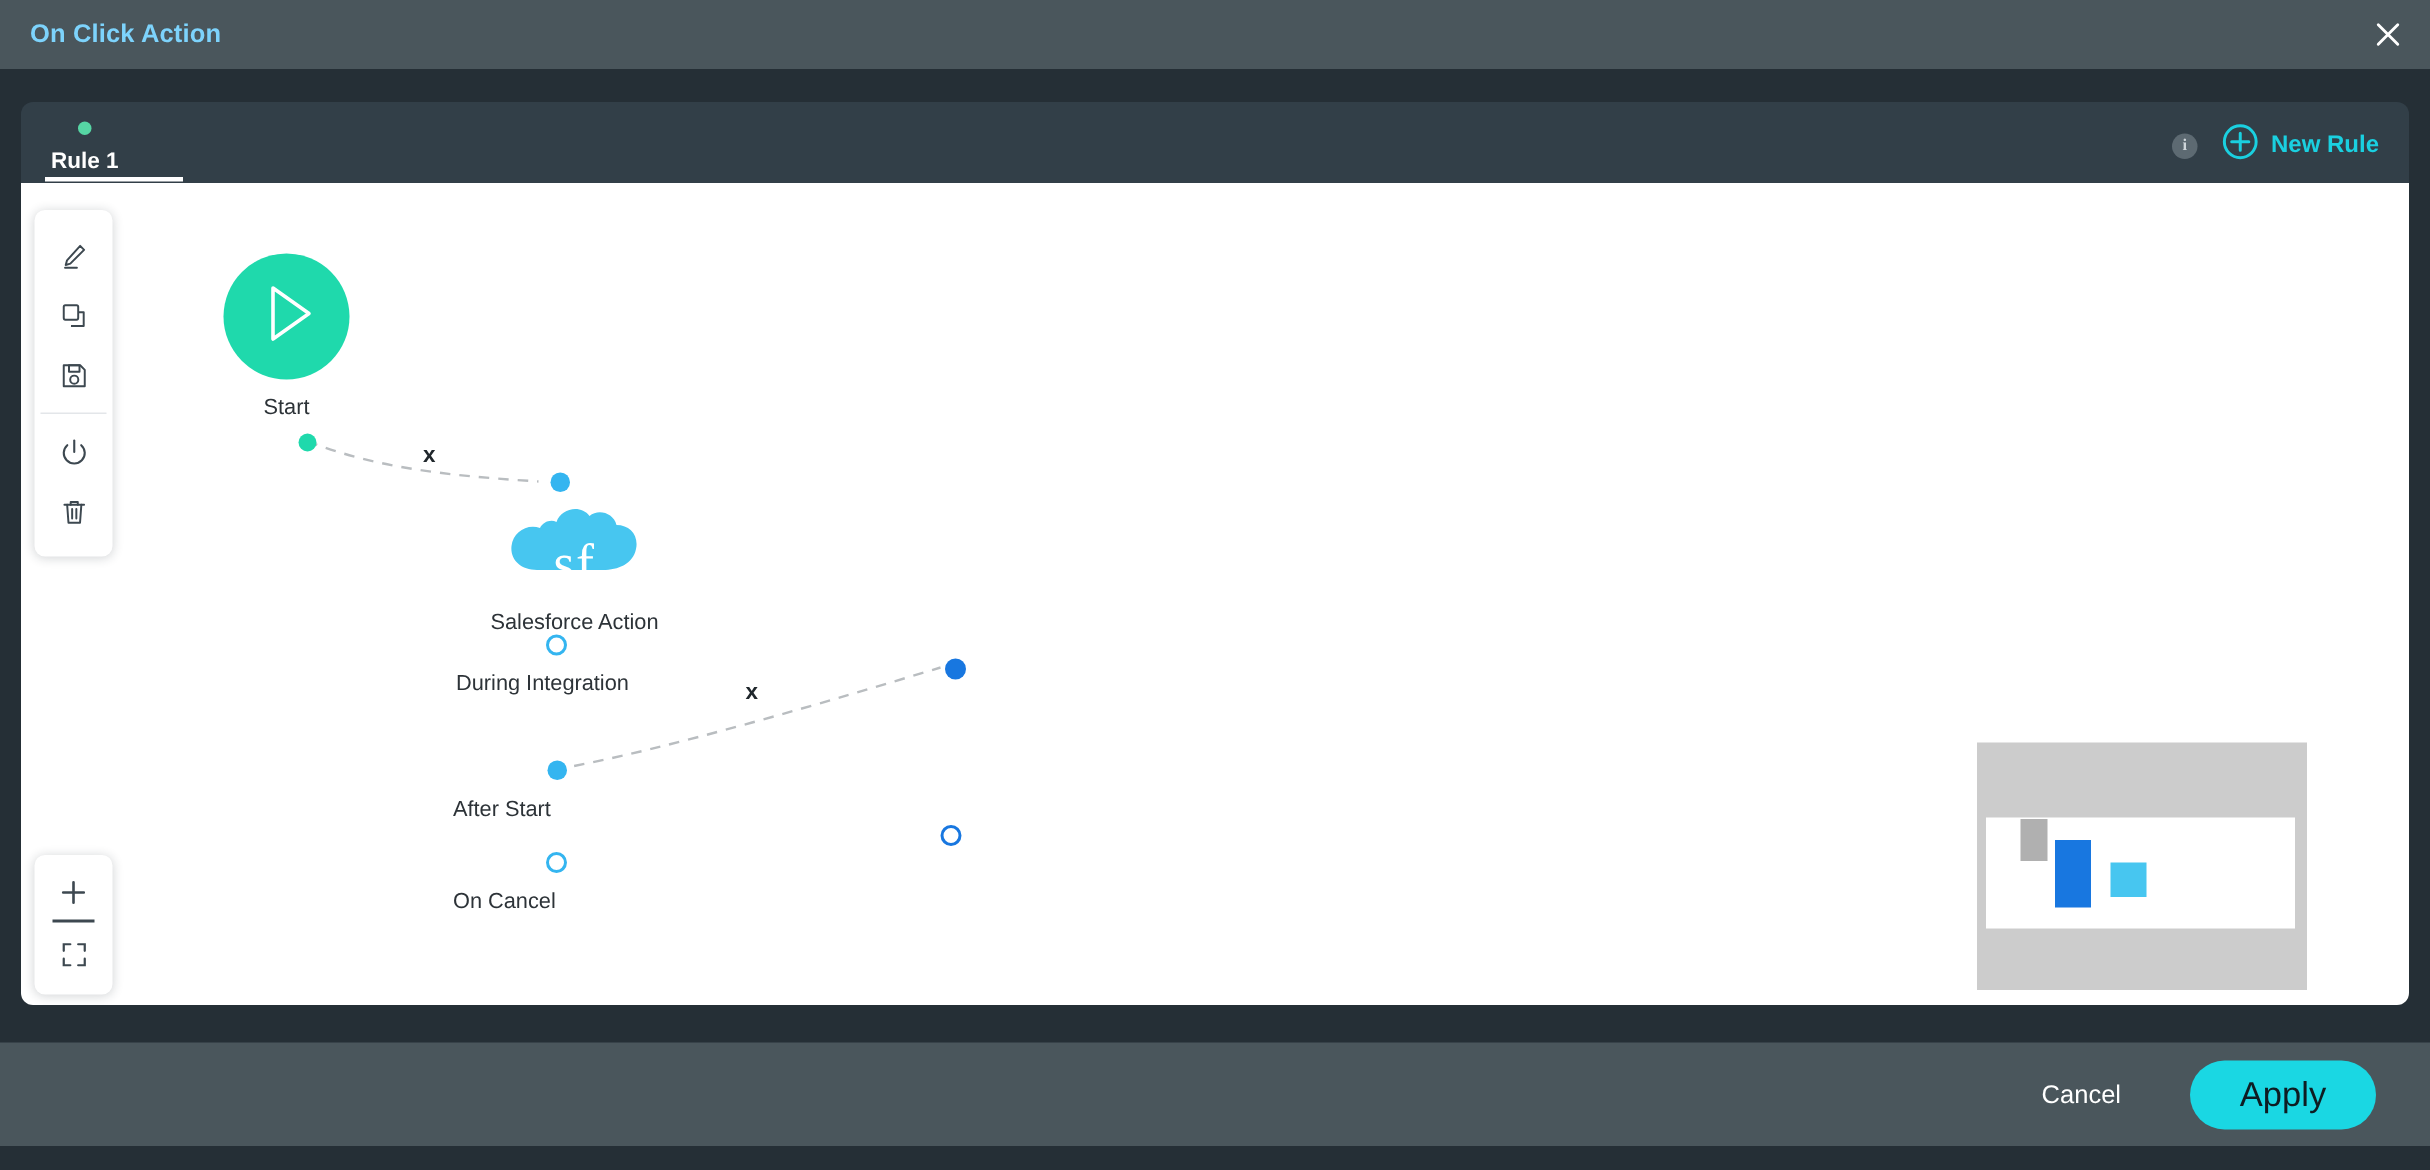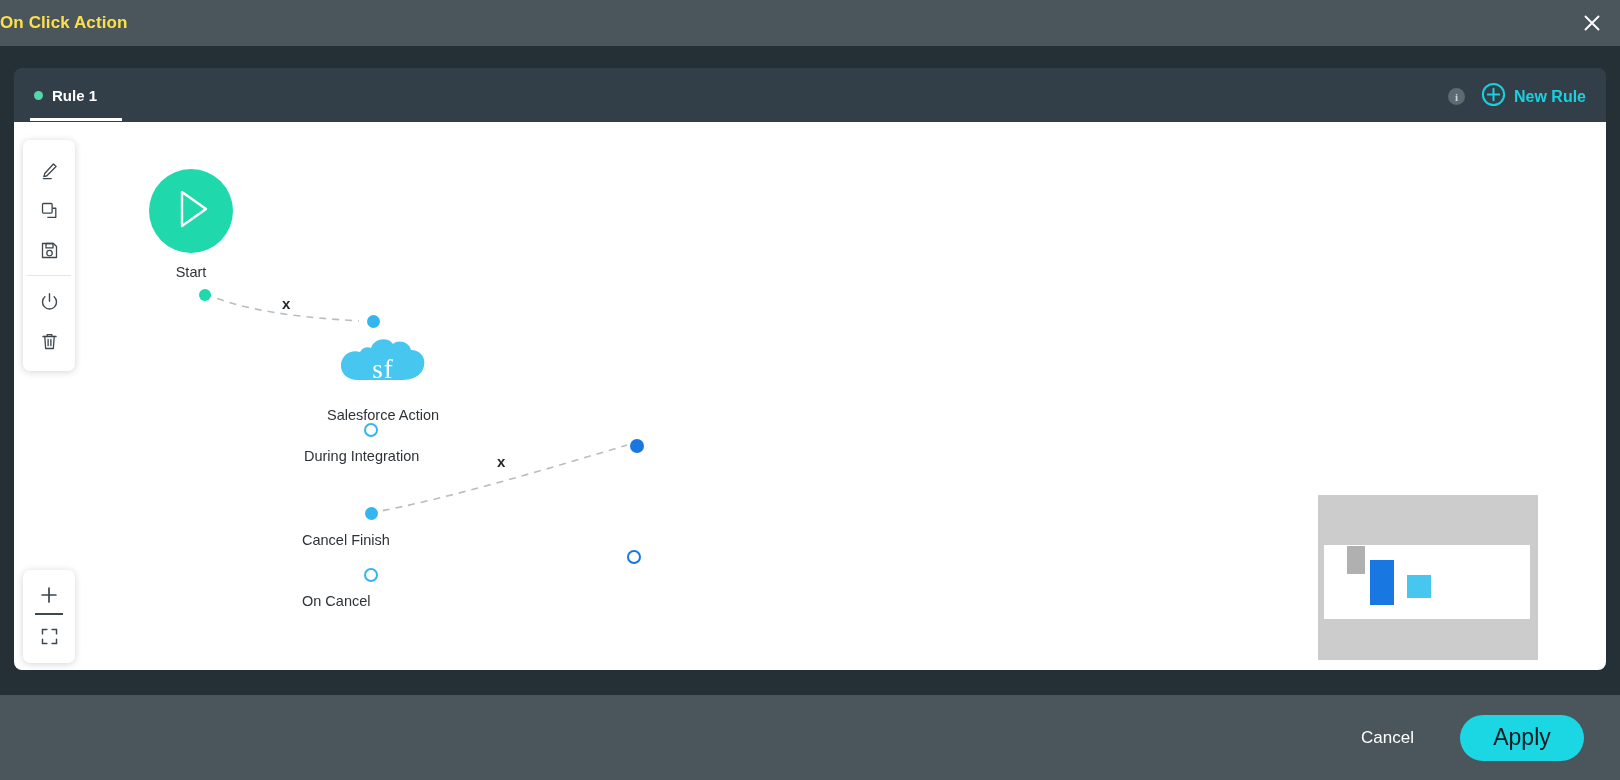--- a/index.html
+++ b/index.html
@@ -26,22 +26,22 @@
   .titlebar {
     position: absolute;
     left: 0; top: 0;
     width: 1620px;
     height: 46px;
     background: #4a565c;
     display: flex;
     align-items: center;
   }
   .titlebar-title {
-    margin-left: 0;
-    color: #fde047;
+    margin-left: 20px;
+    color: #7dd3fc;
     font-size: 17px;
     font-weight: bold;
     letter-spacing: 0.1px;
   }
   .close-btn {
     position: absolute;
     right: 14px;
     top: 50%;
     transform: translateY(-50%);
     width: 28px;
@@ -69,20 +69,21 @@
   .tab {
     position: relative;
     margin-left: 16px;
     margin-top: 13px;
     padding: 0 12px 0 4px;
     display: flex;
     align-items: center;
     gap: 9px;
     cursor: pointer;
     height: 28px;
+    flex-direction: column;
   }
   .tab-dot {
     width: 9px;
     height: 9px;
     border-radius: 50%;
     background: #56d6a4;
     flex: none;
   }
   .tab-label {
     color: #ffffff;
@@ -256,21 +257,21 @@
     cursor: pointer;
   }
   .sf-text {
     position: absolute;
     left: 0;
     top: 20px;
     width: 90px;
     text-align: center;
     color: #ffffff;
     font-family: "Liberation Serif", serif;
-    font-size: 27px;
+    font-size: 36px;
     letter-spacing: 1px;
     pointer-events: none;
   }
 
   .node-msg {
     width: 62px;
     height: 62px;
     border-radius: 13px;
     background: #1877e0;
     display: flex;
@@ -336,21 +337,21 @@
   .mm-node {
     position: absolute;
   }
 
   
   .footer {
     position: absolute;
     left: 0;
     top: 695px;
     width: 1620px;
-    height: 85px;
+    height: 69px;
     background: #4a565c;
     display: flex;
     align-items: center;
     justify-content: flex-end;
   }
   .cancel-btn {
     color: #ffffff;
     font-size: 17px;
     margin-right: 40px;
     cursor: pointer;
@@ -496,21 +497,21 @@
 
 
       <div class="port port-filled" style="left:185px; top:167px; width:12px; height:12px; background:#1fd9ac;"></div>
 
       <div class="port port-filled" style="left:353px; top:193px; width:13px; height:13px; background:#34b5f0;"></div>
 
       <div class="port port-ring" style="left:350px; top:301px; width:14px; height:14px; border:2.5px solid #34b5f0;"></div>
       <div class="port port-label wrap" style="left:290px; top:323px; width:136px;">During Integration</div>
 
       <div class="port port-filled" style="left:351px; top:385px; width:13px; height:13px; background:#34b5f0;"></div>
-      <div class="port port-label" style="left:288px; top:407px; width:140px;">Cancel Finish</div>
+      <div class="port port-label" style="left:288px; top:407px; width:140px;">After Start</div>
 
       <div class="port port-ring" style="left:350px; top:446px; width:14px; height:14px; border:2.5px solid #34b5f0;"></div>
       <div class="port port-label" style="left:288px; top:468px; width:140px;">On Cancel</div>
 
       <div class="port port-filled" style="left:616px; top:317px; width:14px; height:14px; background:#1877e0;"></div>
 
       <div class="port port-ring" style="left:613px; top:428px; width:14px; height:14px; border:2.5px solid #1877e0;"></div>
 
       <div class="edge-x" style="left:265px; top:174px;">x</div>
       <div class="edge-x" style="left:480px; top:332px;">x</div>

